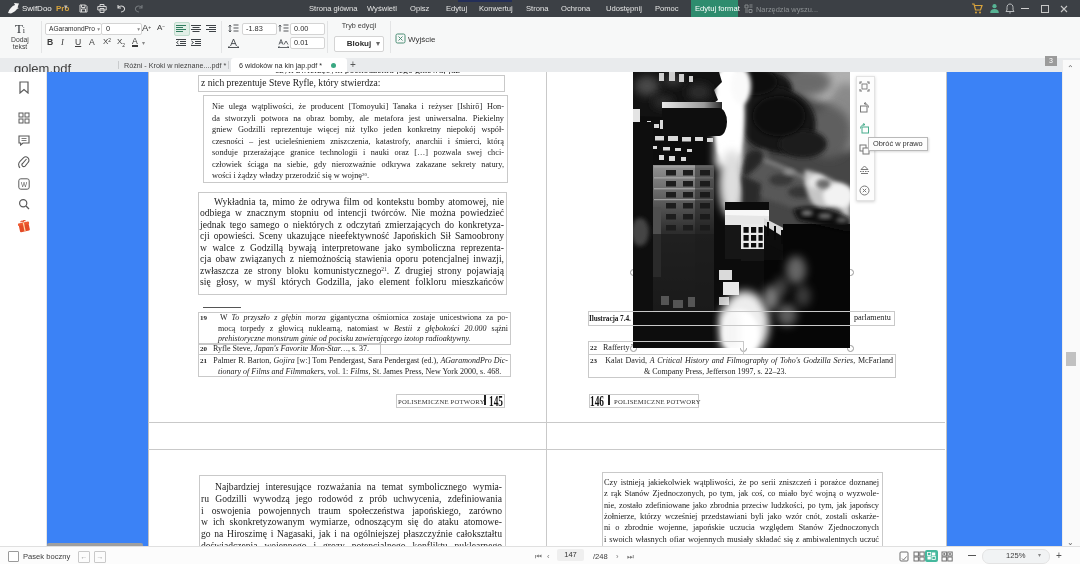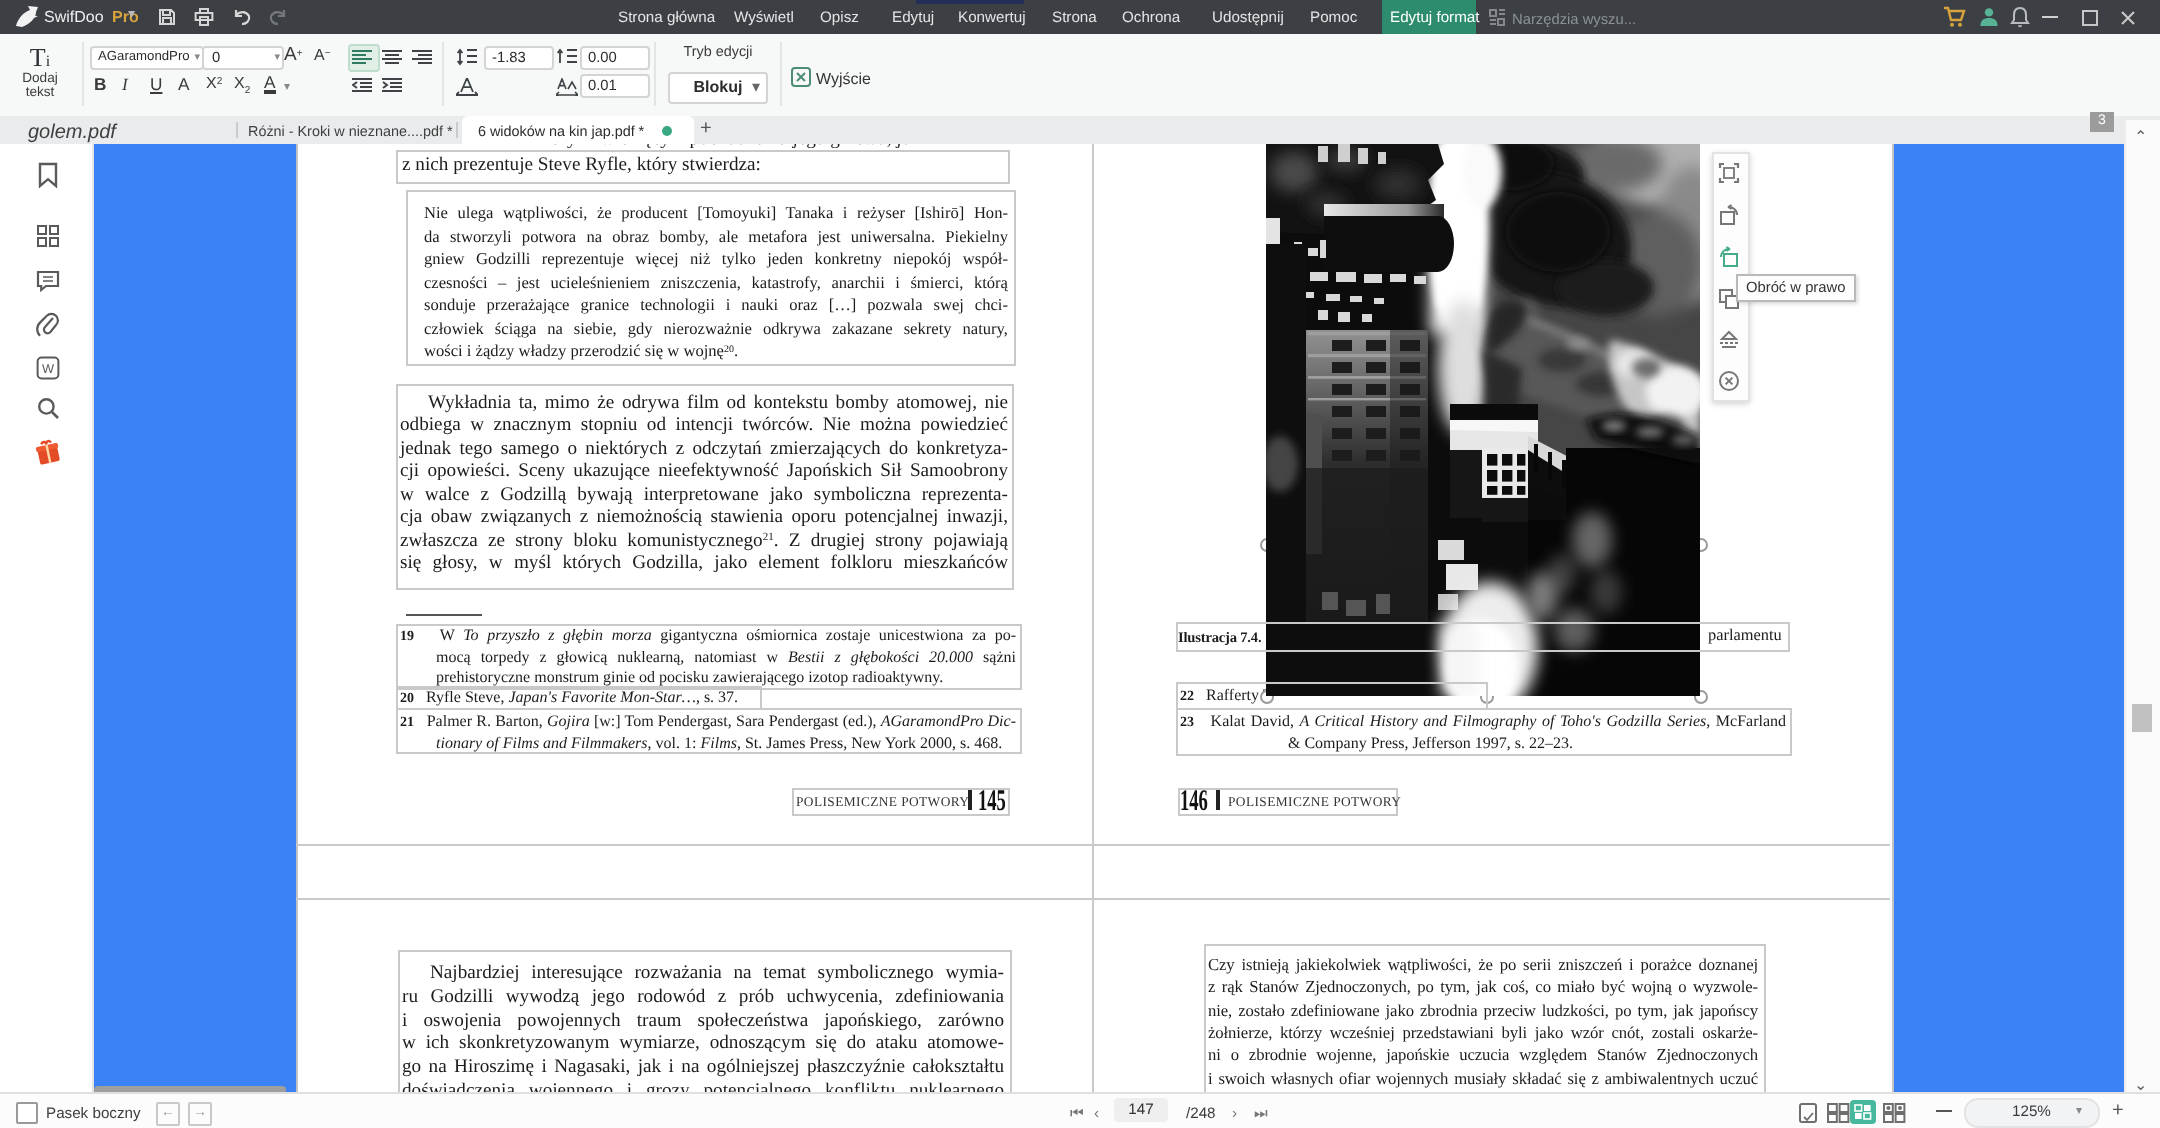--- a/index.html
+++ b/index.html
@@ -137,21 +137,21 @@
   <div class="abs" style="left:334px;top:4px;width:50px;text-align:center;font-size:7.2px;color:#3c3c3c;">Tryb edycji</div>
   <div class="tb-input" style="left:334px;top:19px;width:48px;height:14px;line-height:14px;text-align:center;font-size:8px;font-weight:bold;">Blokuj<span style="position:absolute;right:3px;color:#666;font-weight:normal;">▾</span></div>
   <div class="vsep" style="left:390px;"></div>
   <svg class="abs" style="left:395px;top:16px" width="11" height="11" viewBox="0 0 11 11">
       <rect x="1" y="1" width="9" height="9" rx="1.5" fill="none" stroke="#4b8e74" stroke-width="1"></rect>
       <path d="M3.5 3.5 L7.5 7.5 M7.5 3.5 L3.5 7.5" stroke="#4b8e74" stroke-width="1"></path>
     </svg>
   <span class="abs" style="left:408px;top:17.5px;font-size:8px;color:#333;">Wyjście</span>
 </div>
 <div id="tabbar" class="abs">
-  <span class="abs" style="left:14px;top:2.5px;font-size:10px;color:#3f3f3f;font-style:italic;">golem.pdf</span>
+  <span class="abs" style="left:14px;top:2.5px;font-size:13px;color:#3f3f3f;">golem.pdf</span>
   <div class="tabsep" style="left:118px;"></div>
   <span class="abs" style="left:124px;top:2.5px;font-size:7.2px;color:#3f3f3f;">Różni - Kroki w nieznane....pdf *</span>
   <div class="tabsep" style="left:228px;"></div>
   <div class="abs" style="left:231px;top:0;width:116px;height:14px;background:#fff;border-radius:3px 3px 0 0;"></div>
   <span class="abs" style="left:239px;top:2.5px;font-size:7.2px;color:#2c2c2c;">6 widoków na kin jap.pdf *</span>
   <div class="abs" style="left:331px;top:4.5px;width:5px;height:5px;border-radius:50%;background:#3aa882;"></div>
   <span class="abs" style="left:350px;top:0.5px;font-size:10px;color:#555;font-weight:300;">+</span>
   <div class="abs" style="left:1045px;top:-2px;width:12px;height:10px;background:#9b9b9b;color:#fff;font-size:7px;text-align:center;line-height:10px;">3</div>
 </div>
 <div id="main" class="abs">
@@ -219,21 +219,21 @@
     <div class="j">cja obaw związanych z niemożnością stawienia oporu potencjalnej inwazji,</div>
     <div class="j">zwłaszcza ze strony bloku komunistycznego<sup style="font-size:5.5px;">21</sup>. Z drugiej strony pojawiają</div>
     <div class="j">się głosy, w myśl których Godzilla, jako element folkloru mieszkańców</div>
   </div>
 
   <div class="abs" style="left:203px;top:235px;width:38px;height:1px;background:#555;"></div>
   <div class="abs frame" style="left:198px;top:240px;width:311px;height:31px;"></div>
   <div class="abs serif" style="left:200px;top:241px;width:308px;font-size:8px;line-height:9.8px;">
     <div class="j" style="padding-left:18px;text-indent:-18px;"><b style="font-size:7px;">19</b>&nbsp;&nbsp;&nbsp;W <i>To przyszło z głębin morza</i> gigantyczna ośmiornica zostaje unicestwiona za po-</div>
     <div class="j" style="padding-left:18px;">mocą torpedy z głowicą nuklearną, natomiast w <i>Bestii z głębokości 20.000</i> sążni</div>
-    <div style="padding-left:18px;">prehistoryczne monstrum ginie od pocisku zawierającego izotop radioaktywny.</div>
+    <div style="padding-left:18px;font-style:italic;">prehistoryczne monstrum ginie od pocisku zawierającego izotop radioaktywny.</div>
   </div>
   <div class="abs frame" style="left:198px;top:271px;width:181px;height:10px;"></div>
   <div class="abs serif" style="left:200px;top:272px;width:308px;font-size:8px;">
     <div style="padding-left:18px;text-indent:-18px;"><b style="font-size:7px;">20</b>&nbsp;&nbsp;&nbsp;Ryfle Steve, <i>Japan's Favorite Mon-Star…</i>, s. 37.</div>
   </div>
   <div class="abs frame" style="left:198px;top:282px;width:311px;height:21px;"></div>
   <div class="abs serif" style="left:200px;top:284px;width:308px;font-size:8px;line-height:9.8px;">
     <div class="j" style="padding-left:18px;text-indent:-18px;"><b style="font-size:7px;">21</b>&nbsp;&nbsp;&nbsp;Palmer R. Barton, <i>Gojira</i> [w:] Tom Pendergast, Sara Pendergast (ed.), <i>AGaramondPro Dic-</i></div>
     <div style="padding-left:18px;"><i>tionary of Films and Filmmakers</i>, vol. 1: <i>Films</i>, St. James Press, New York 2000, s. 468.</div>
   </div>

